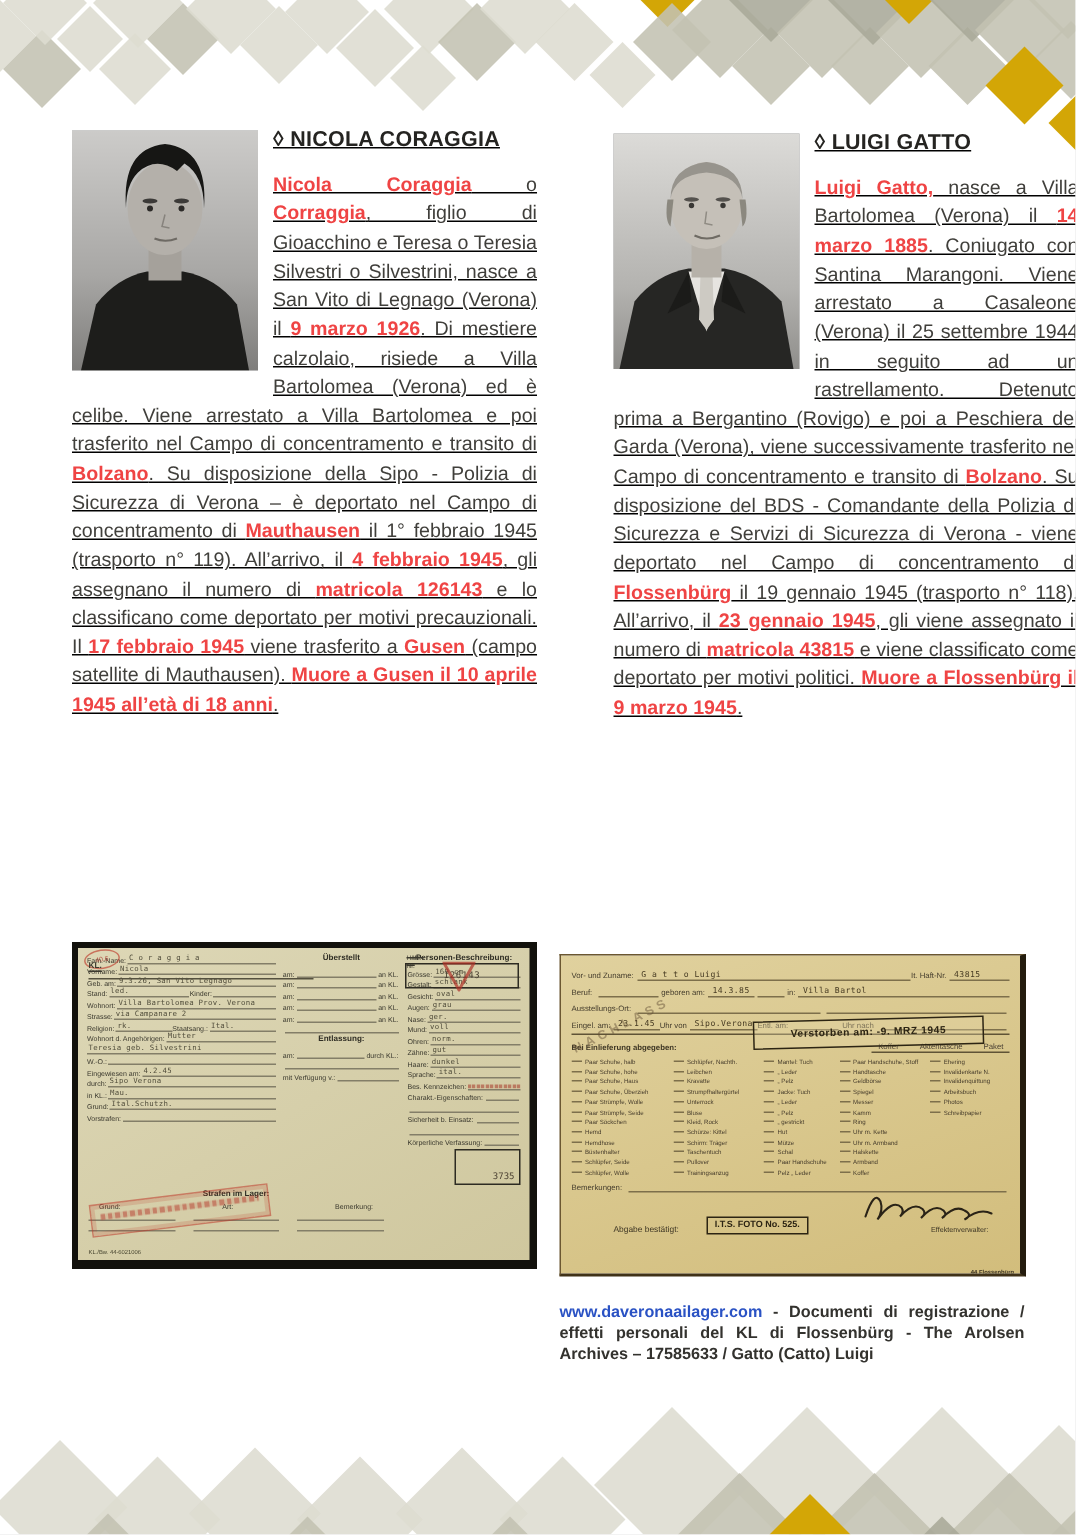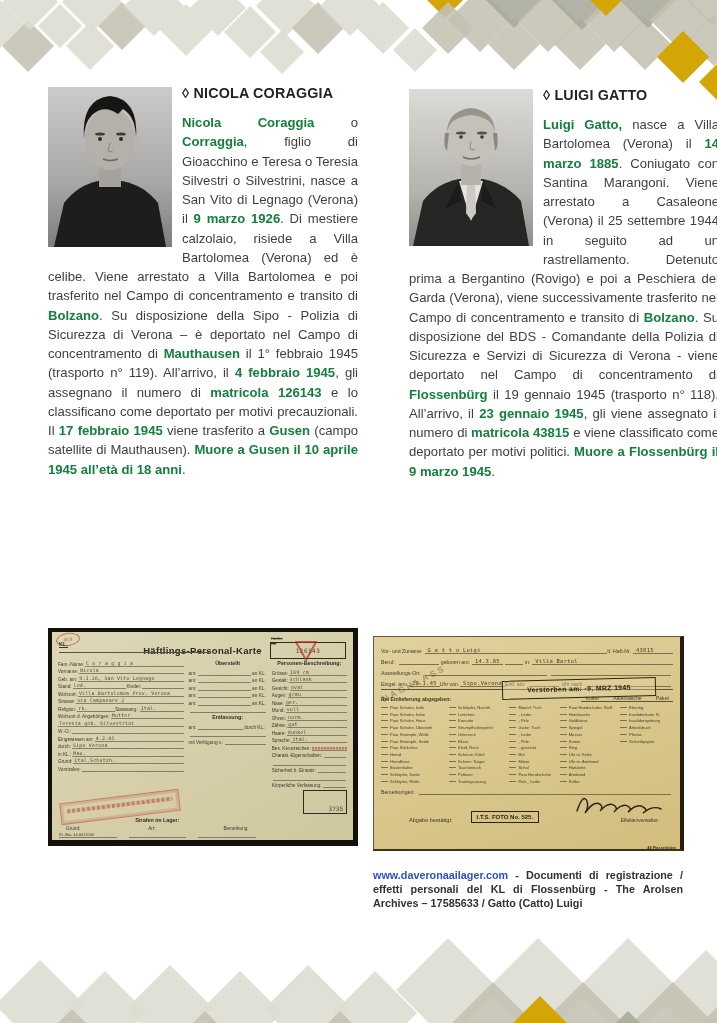--- a/index.html
+++ b/index.html
@@ -4,28 +4,28 @@
 <style>
   html,body{margin:0;padding:0;background:#e9e9e9;}
   .page{position:relative;width:717px;height:1023px;background:#ffffff;overflow:hidden;
         font-family:"Liberation Sans",sans-serif;margin:0 auto;}
   svg{display:block}
   .decor{position:absolute;left:0;pointer-events:none;}
   #decorTop{top:0;}
   #decorBottom{bottom:0;}
 
   
-  .profile{position:absolute;width:310px;}
+  .profile{position:absolute;width:310px;text-decoration:underline;}
   #profL{left:48px;top:85px;}
   #profR{left:373px;top:87px;margin-left:36px;}
   .photo{float:left;width:124px;height:160px;margin:2px 10px 6px 0;background:#999;}
   #profR .photo{height:157px;}
   .heading{font-size:14.3px;font-weight:bold;color:#252421;margin:0 0 12px 0;letter-spacing:.2px;}
   .bodytext{font-size:13.1px;line-height:19.25px;text-align:justify;color:#403f3b;margin:0;}
-  .rb{font-weight:bold;color:#15803d;}
+  .rb{font-weight:bold;color:#ef4444;}
   .rlink{color:#2a52c4;}
 
   
   .caption{position:absolute;width:310px;font-size:10.8px;line-height:14.3px;font-weight:bold;
            text-align:justify;color:#33322e;}
   #capL{left:48px;top:857px;}
   #capR{left:373px;top:857px;}
 
   
   #scanL{position:absolute;left:48px;top:628px;width:310px;height:218px;background:#12110c;
@@ -222,21 +222,20 @@
       <div class="corner-note">40.6</div>
       <div class="kl">KL.</div>
       <div class="kl-rule"></div>
       <div class="nrbox">
         <div class="nrbox-label">Häftl.-Nr.</div>
         <div class="nrbox-val">126143</div>
         <svg width="22" height="20" viewBox="0 0 22 20">
           <polygon points="1,1 21,1 11,19" fill="none" stroke="rgba(175,50,40,.7)" stroke-width="2"></polygon>
         </svg>
       </div>
-      <div class="scan-title">Häftlings-Personal-Karte</div>
 
       <div class="scan-cols">
         <div class="cA">
             <div class="fr">
               <span class="lb">Fam.-Name:</span>
               <span class="vl">C o r a g g i a</span>
             </div>
             <div class="fr">
               <span class="lb">Vorname:</span>
               <span class="vl">Nicola</span>

